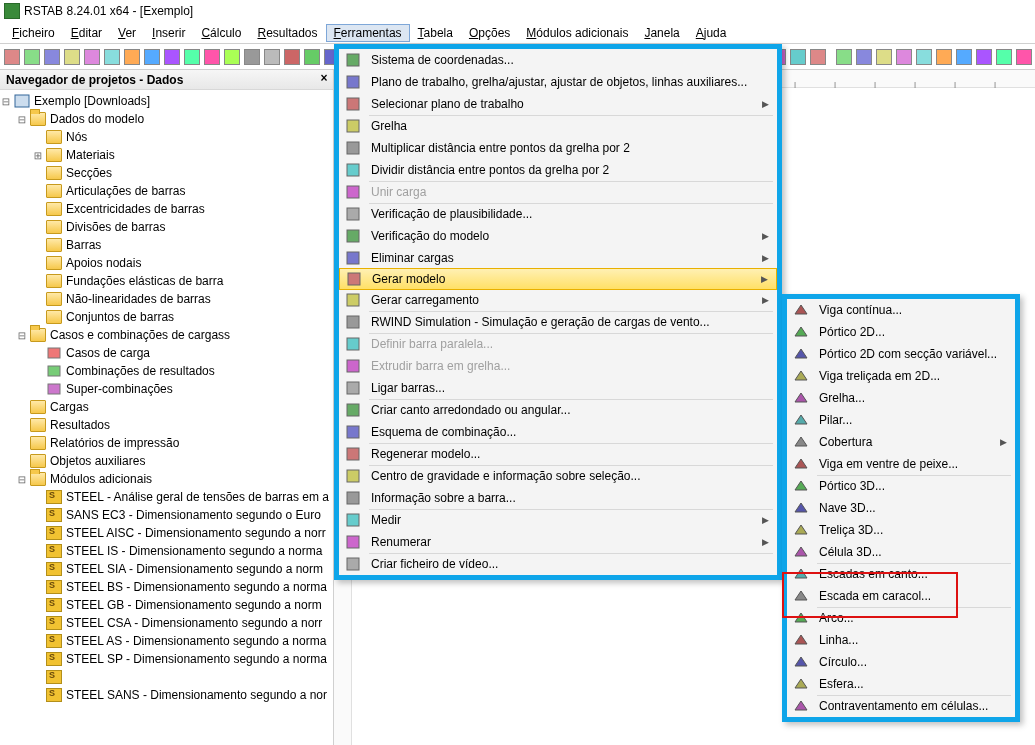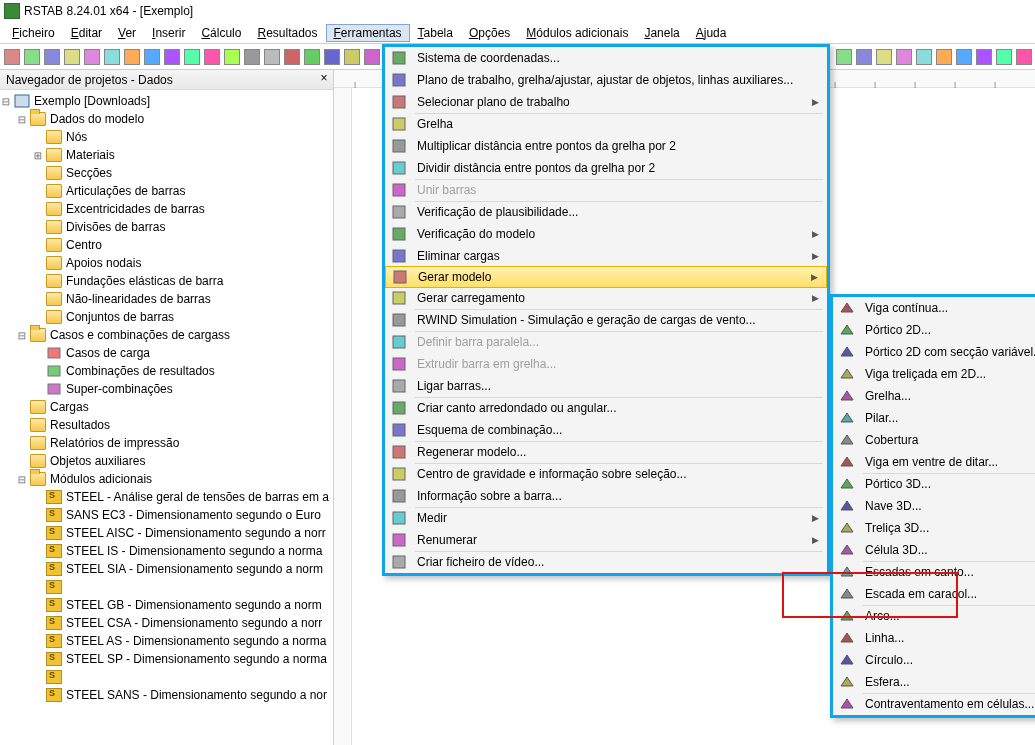--- a/index.html
+++ b/index.html
@@ -8,36 +8,36 @@
   .titlebar .app-icon { width: 16px; height: 16px; background: #3a8a3a; border: 1px solid #2a6a2a; margin-right: 4px; }
   .menubar { height: 22px; background: #fff; display: flex; align-items: center; padding: 0 4px; gap: 0; border-bottom: 1px solid #d0d0d0; }
   .menubar .m { padding: 2px 8px; cursor: default; }
   .menubar .m.active { background: #dce6f2; border: 1px solid #7ea7d8; padding: 1px 7px; }
   .menubar .u { text-decoration: underline; }
   .toolbar { height: 26px; display:flex; align-items:center; padding: 0 2px; border-bottom: 1px solid #d0d0d0; }
   .tb-btn { width: 22px; height: 22px; margin: 0 1px; display:flex; align-items:center; justify-content:center; border:1px solid transparent; }
   .tb-ico { width:16px; height:16px; display:block; }
   .container { display:flex; height: calc(745px - 22px - 22px - 26px); }
   .navigator { width: 334px; border-right: 1px solid #d0d0d0; display:flex; flex-direction:column; }
-  .nav-header { background: linear-gradient(#f6f6f6,#e8e8e8); border-bottom:1px solid #d8d8d8; height:20px; display:flex; align-items:center; padding-left:6px; position:relative; }
+  .nav-header { background: linear-gradient(#f6f6f6,#e8e8e8); border-bottom:1px solid #d8d8d8; height:20px; display:flex; align-items:center; padding-left:6px; position:relative;font-weight:bold; }
   .nav-header .x { position:absolute; right:2px; top:2px; width:14px; height:14px; text-align:center; line-height:12px; cursor:default; }
   .tree { flex:1; overflow:auto; padding: 2px 0; background:#fff; }
   .row { display:flex; align-items:center; height:18px; white-space:nowrap; cursor:default; }
   .twisty { width:12px; text-align:center; color:#666; font-size:10px; }
   .folder { width:16px; height:14px; margin: 0 4px 0 2px; background:linear-gradient(#ffe9a8,#f6c84b); border:1px solid #c79a1d; border-radius:1px; position:relative; }
   .folder.open::before { content:""; position:absolute; left:-1px; top:-4px; width:8px; height:4px; background:#f6c84b; border:1px solid #c79a1d; border-bottom:none; border-radius:1px 1px 0 0;}
   .leaf-ico { width:16px; height:14px; margin: 0 4px 0 2px; display:flex; align-items:center; justify-content:center; }
   .steel-ico { width:16px; height:14px; margin:0 4px 0 2px; background:#f1c232; border:1px solid #b38f1a; position:relative;}
   .steel-ico::after { content:"S"; position:absolute; left:2px; top:-1px; font-size:9px; font-weight:bold; color:#6a4a0a;}
   .pad { display:inline-block; }
   .workarea { flex:1; background:#fff; position:relative; overflow:hidden; }
   .ruler-h { position:absolute; left:0; top:0; right:0; height:18px; border-bottom:1px solid #e0e0e0; background:#fafafa; }
   .ruler-v { position:absolute; left:0; top:18px; bottom:0; width:18px; border-right:1px solid #e0e0e0; background:#fafafa; }
   .canvas { position:absolute; left:18px; top:18px; right:0; bottom:0; background:#fff; }
-  .dropdown { position:absolute; background:#f4f4f4; border:3px solid #0ea5e9; box-shadow: 3px 3px 6px rgba(0,0,0,.25); margin-left: 48px; }
+  .dropdown { position:absolute; background:#f4f4f4; border:5px solid #0ea5e9; box-shadow: 3px 3px 6px rgba(0,0,0,.25); }
   .dd-main { left:334px; top:44px; width:448px; }
   .dd-row { display:flex; align-items:center; height:22px; padding-right:8px; cursor:default; position:relative; }
   .dd-row.sep-after::after { content:""; position:absolute; left:30px; right:4px; bottom:-1px; height:1px; background:#d8d8d8;}
   .dd-row .ic { width:28px; display:flex; align-items:center; justify-content:center; }
   .dd-row .lbl { flex:1; padding-left:4px; white-space:nowrap; }
   .dd-row .arrow { color:#555; font-size:9px; padding-left:6px; }
   .dd-row.disabled .lbl { color:#a0a0a0; }
   .dd-row.highlight { background: linear-gradient(#fff0b3,#ffe066); border:1px solid #e8b000; height:22px; margin:-1px 0; }
   .dd-sub { left:782px; top:294px; width:238px; }
   .red-box { position:absolute; border:2px solid #d11; pointer-events:none; }
@@ -282,21 +282,21 @@
         <div class="row">
           <span class="pad" style="width:32px"></span>
           <span class="twisty"></span>
           <span class="folder"></span>
           <span>Divisões de barras</span>
         </div>
         <div class="row">
           <span class="pad" style="width:32px"></span>
           <span class="twisty"></span>
           <span class="folder"></span>
-          <span>Centro</span>
+          <span>Barras</span>
         </div>
         <div class="row">
           <span class="pad" style="width:32px"></span>
           <span class="twisty"></span>
           <span class="folder"></span>
           <span>Apoios nodais</span>
         </div>
         <div class="row">
           <span class="pad" style="width:32px"></span>
           <span class="twisty"></span>
@@ -408,20 +408,21 @@
         <div class="row">
           <span class="pad" style="width:32px"></span>
           <span class="twisty"></span>
           <span class="steel-ico"></span>
           <span>STEEL SIA - Dimensionamento segundo a norm</span>
         </div>
         <div class="row">
           <span class="pad" style="width:32px"></span>
           <span class="twisty"></span>
           <span class="steel-ico"></span>
+          <span>STEEL BS - Dimensionamento segundo a norma</span>
         </div>
         <div class="row">
           <span class="pad" style="width:32px"></span>
           <span class="twisty"></span>
           <span class="steel-ico"></span>
           <span>STEEL GB - Dimensionamento segundo a norm</span>
         </div>
         <div class="row">
           <span class="pad" style="width:32px"></span>
           <span class="twisty"></span>
@@ -528,21 +529,21 @@
         </svg>
       </span>
       <span class="lbl">Dividir distância entre pontos da grelha por 2</span>
     </div>
     <div class="dd-row disabled sep-after">
       <span class="ic">
         <svg width="16" height="16" viewBox="0 0 16 16">
           <rect x="2" y="2" width="12" height="12" fill="#c6c" stroke="#666"></rect>
         </svg>
       </span>
-      <span class="lbl">Unir barras</span>
+      <span class="lbl">Unir carga</span>
     </div>
     <div class="dd-row">
       <span class="ic">
         <svg width="16" height="16" viewBox="0 0 16 16">
           <rect x="2" y="2" width="12" height="12" fill="#aaa" stroke="#666"></rect>
         </svg>
       </span>
       <span class="lbl">Verificação de plausibilidade...</span>
     </div>
     <div class="dd-row">
@@ -738,21 +739,21 @@
       </span>
       <span class="lbl">Cobertura</span>
       <span class="arrow">▶</span>
     </div>
     <div class="dd-row sep-after">
       <span class="ic">
         <svg width="16" height="16" viewBox="0 0 16 16">
           <path d="M2 12 L8 3 L14 12 Z" fill="#a55" stroke="#555"></path>
         </svg>
       </span>
-      <span class="lbl">Viga em ventre de ditar...</span>
+      <span class="lbl">Viga em ventre de peixe...</span>
     </div>
     <div class="dd-row">
       <span class="ic">
         <svg width="16" height="16" viewBox="0 0 16 16">
           <path d="M2 12 L8 3 L14 12 Z" fill="#5a5" stroke="#555"></path>
         </svg>
       </span>
       <span class="lbl">Pórtico 3D...</span>
     </div>
     <div class="dd-row">

